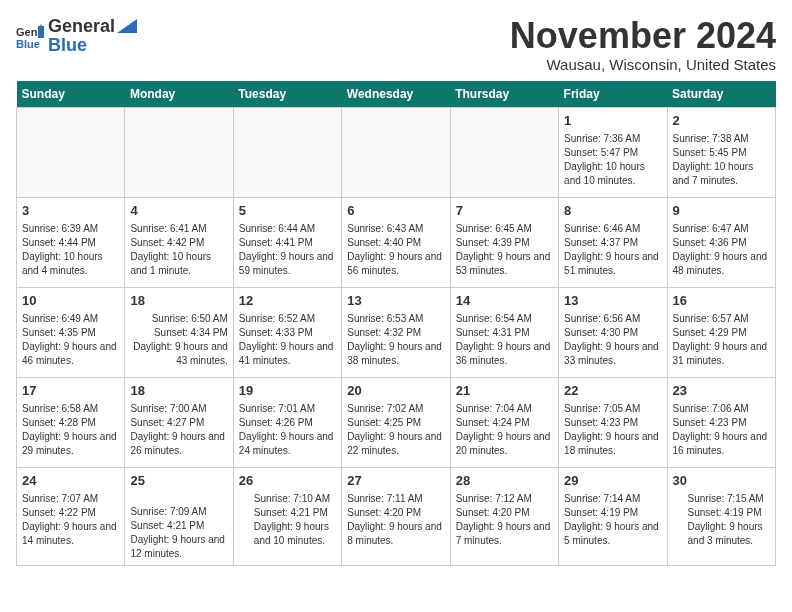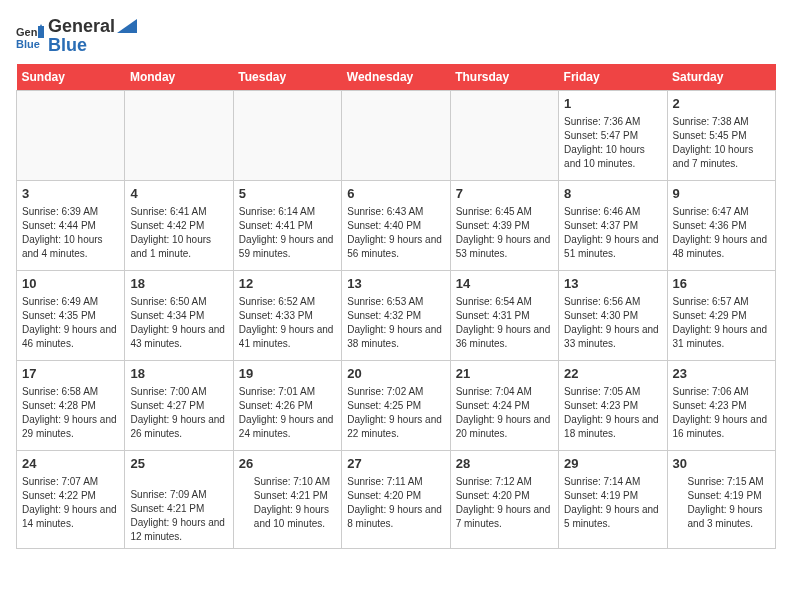--- a/index.html
+++ b/index.html
@@ -37,21 +37,21 @@
     .location {
       font-size: 15px;
       color: #333;
     }
     table {
       width: 100%;
       border-collapse: collapse;
       font-size: 10.5px;
     }
     thead tr th {
-      background-color: #ef4444;
+      background-color: #0f766e;
       color: #fff;
       text-align: left;
       padding: 6px 5px;
       font-size: 12px;
       font-weight: bold;
     }
     tbody tr td {
       border: 1px solid #ccc;
       vertical-align: top;
       padding: 4px 5px;
@@ -88,20 +88,24 @@
     <div>
       <div style="display:flex;align-items:center;gap:2px;">
         <span style="font-size:18px;font-weight:bold;color:#333;">General</span>
         <svg width="20" height="16" viewBox="0 0 20 16">
           <polygon points="0,14 20,0 20,14" fill="#2a6db5"></polygon>
         </svg>
       </div>
       <div style="font-size:18px;font-weight:bold;color:#2a6db5;margin-top:-2px;">Blue</div>
     </div>
   </div>
+  <div class="title-area">
+    <div class="month-title">November 2024</div>
+    <div class="location">Wausau, Wisconsin, United States</div>
+  </div>
 </div>
 
 <table>
   <thead>
     <tr>
       <th>Sunday</th>
       <th>Monday</th>
       <th>Tuesday</th>
       <th>Wednesday</th>
       <th>Thursday</th>
@@ -137,21 +141,21 @@
 Daylight: 10 hours and 4 minutes.</div>
         </td>
         <td>
           <div class="day-number">4</div>
           <div class="day-info" style="white-space: pre-line;">Sunrise: 6:41 AM
 Sunset: 4:42 PM
 Daylight: 10 hours and 1 minute.</div>
         </td>
         <td>
           <div class="day-number">5</div>
-          <div class="day-info" style="white-space: pre-line;">Sunrise: 6:14 AM
+          <div class="day-info" style="white-space: pre-line;">Sunrise: 6:44 AM
 Sunset: 4:41 PM
 Daylight: 9 hours and 59 minutes.</div>
         </td>
         <td>
           <div class="day-number">6</div>
           <div class="day-info" style="white-space: pre-line;">Sunrise: 6:43 AM
 Sunset: 4:40 PM
 Daylight: 9 hours and 56 minutes.</div>
         </td>
         <td>
@@ -175,21 +179,21 @@
       </tr>
       <tr>
         <td>
           <div class="day-number">10</div>
           <div class="day-info" style="white-space: pre-line;">Sunrise: 6:49 AM
 Sunset: 4:35 PM
 Daylight: 9 hours and 46 minutes.</div>
         </td>
         <td>
           <div class="day-number">18</div>
-          <div class="day-info" style="white-space: pre-line;">Sunrise: 6:50 AM
+          <div class="day-info" style="white-space: pre-line; text-align: right;">Sunrise: 6:50 AM
 Sunset: 4:34 PM
 Daylight: 9 hours and 43 minutes.</div>
         </td>
         <td>
           <div class="day-number">12</div>
           <div class="day-info" style="white-space: pre-line;">Sunrise: 6:52 AM
 Sunset: 4:33 PM
 Daylight: 9 hours and 41 minutes.</div>
         </td>
         <td>

